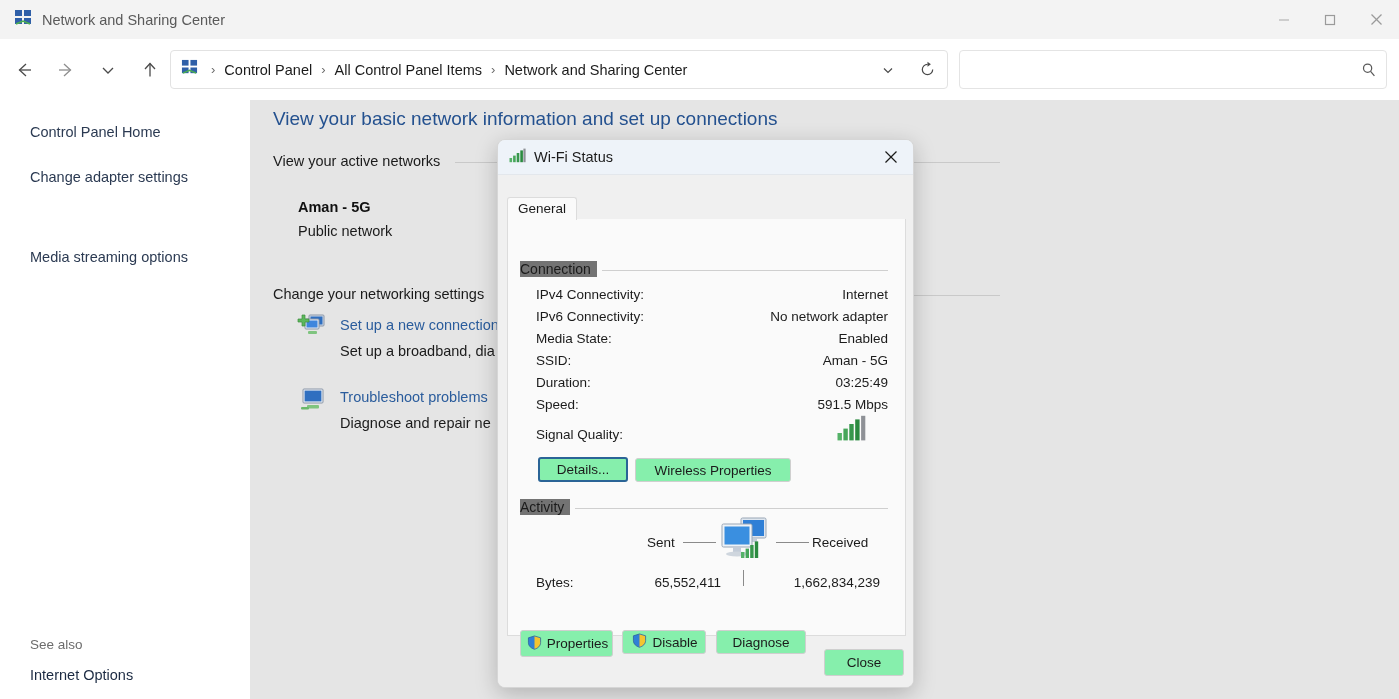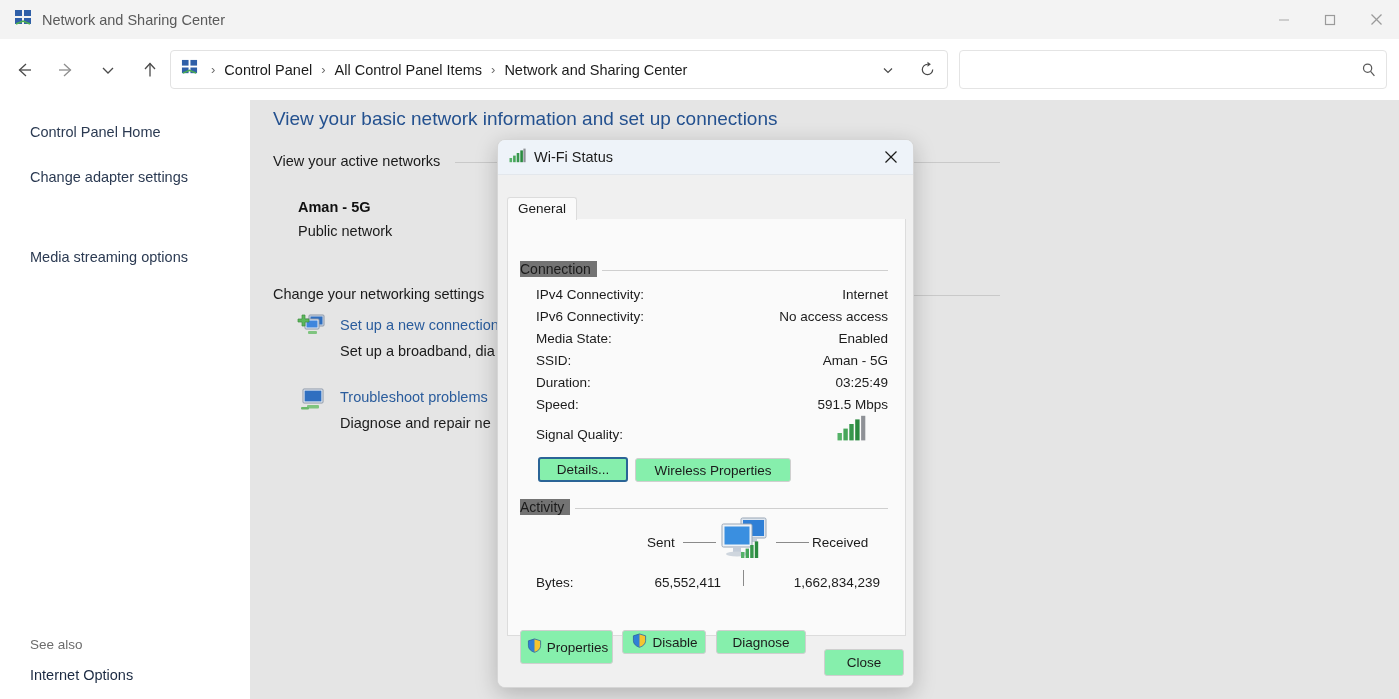--- a/index.html
+++ b/index.html
@@ -301,21 +301,21 @@
     <div class="tabpanel"></div>
     <div class="tab">General</div>
 
     <div class="grp-label" style="left:22px; top:86px;">Connection</div>
     <div class="grp-rule" style="left:104px; top:95px; width:286px;"></div>
 
     <div class="row-label" style="left:38px; top:112px;">IPv4 Connectivity:</div>
     <div class="row-value" style="left:210px; top:112px; width:180px;">Internet</div>
 
     <div class="row-label" style="left:38px; top:134px;">IPv6 Connectivity:</div>
-    <div class="row-value" style="left:210px; top:134px; width:180px;">No access access</div>
+    <div class="row-value" style="left:210px; top:134px; width:180px;">No network adapter</div>
 
     <div class="row-label" style="left:38px; top:156px;">Media State:</div>
     <div class="row-value" style="left:210px; top:156px; width:180px;">Enabled</div>
 
     <div class="row-label" style="left:38px; top:178px;">SSID:</div>
     <div class="row-value" style="left:210px; top:178px; width:180px;">Aman - 5G</div>
 
     <div class="row-label" style="left:38px; top:200px;">Duration:</div>
     <div class="row-value" style="left:210px; top:200px; width:180px;">03:25:49</div>
 
@@ -363,21 +363,21 @@
 
     <div class="act-dash" style="left:278px; top:367px; width:33px;"></div>
     <div class="act-label" style="left:314px; top:360px;">Received</div>
 
     <div class="act-tick" style="left:245px; top:395px; height:16px;"></div>
 
     <div class="act-label" style="left:38px; top:400px;">Bytes:</div>
     <div class="row-value" style="left:110px; top:400px; width:113px;">65,552,411</div>
     <div class="row-value" style="left:262px; top:400px; width:120px;">1,662,834,239</div>
 
-    <div class="btn" style="left:22px; top:455px; width:93px; height:34px; padding-left:2px;">
+    <div class="btn" style="left:22px; top:455px; width:93px; height:27px; padding-left:2px;">
       <span class="shield">
         <svg width="15" height="15" viewBox="0 0 16 16">
           <path d="M8 1 L14.5 3 V8 C14.5 11.7 11.6 14.2 8 15.2 C4.4 14.2 1.5 11.7 1.5 8 V3 Z" fill="#f4c430"></path>
           <path d="M8 1 L1.5 3 V8 C1.5 11.7 4.4 14.2 8 15.2 Z" fill="#2f7fd6"></path>
           <path d="M8 1 L14.5 3 V8 C14.5 11.7 11.6 14.2 8 15.2 C4.4 14.2 1.5 11.7 1.5 8 V3 Z" fill="none" stroke="#1f5fa8" stroke-width="0.8"></path>
         </svg>
       </span>
       <span>Properties</span>
     </div>
 

